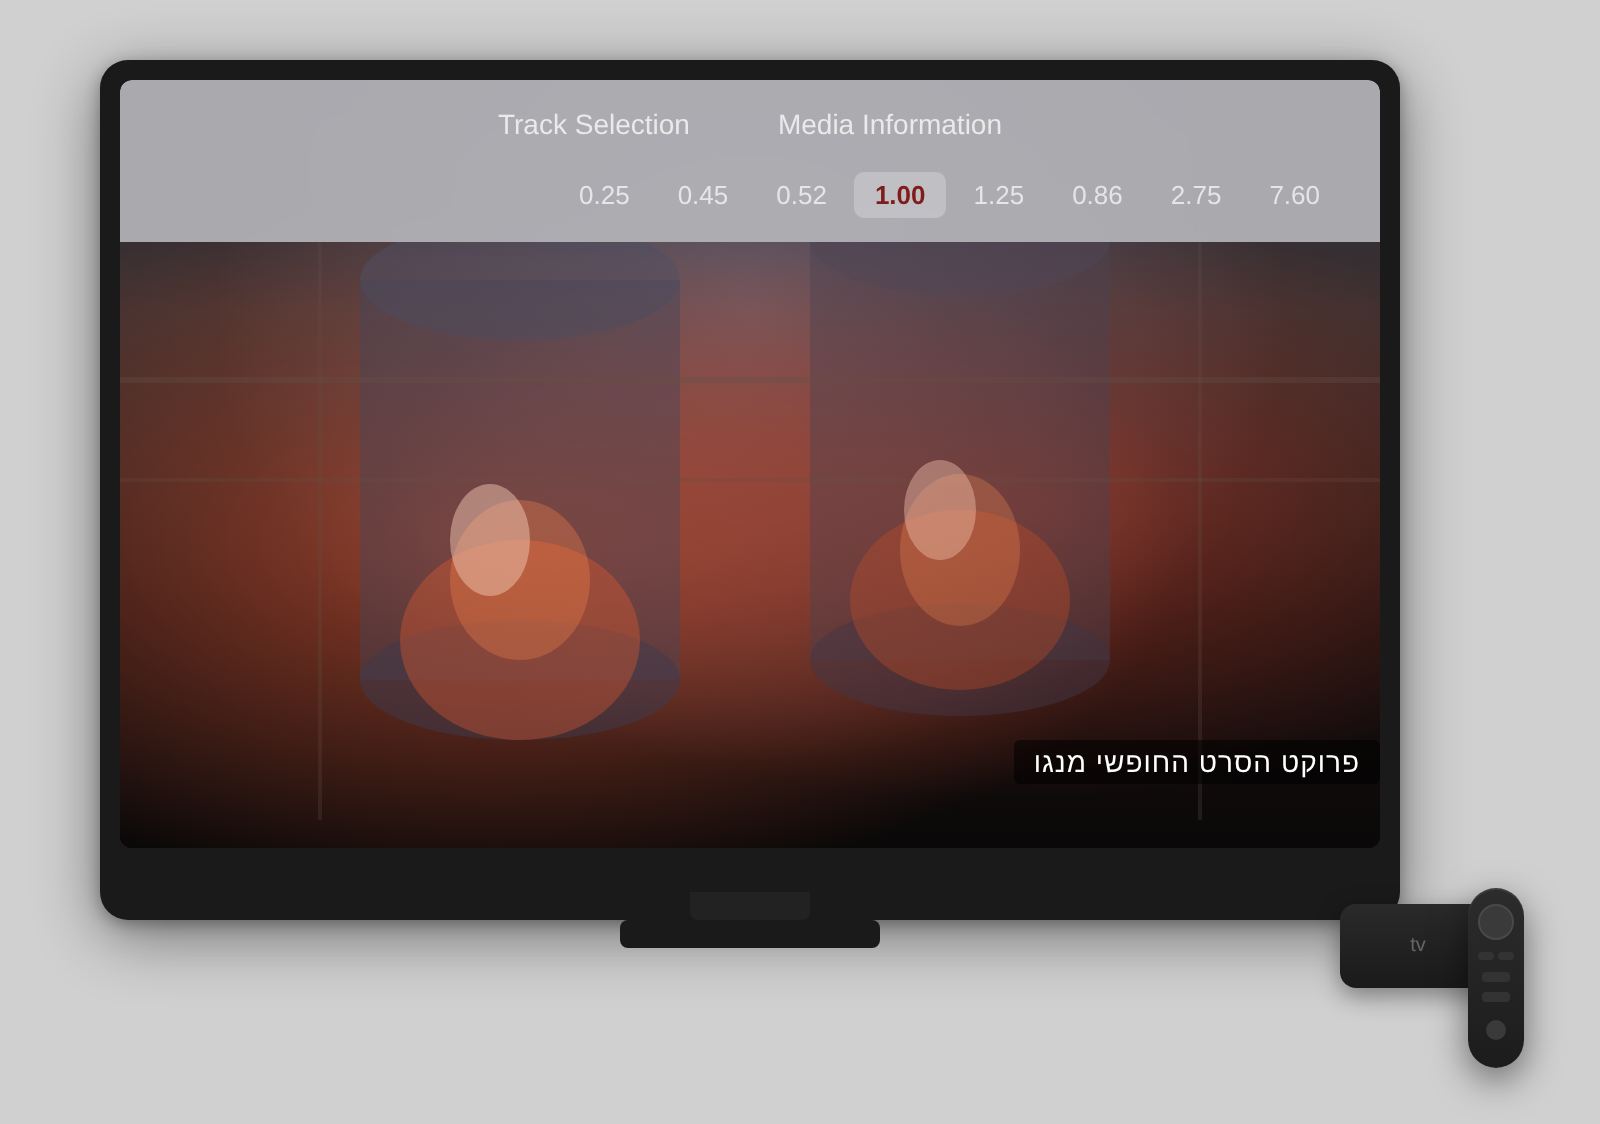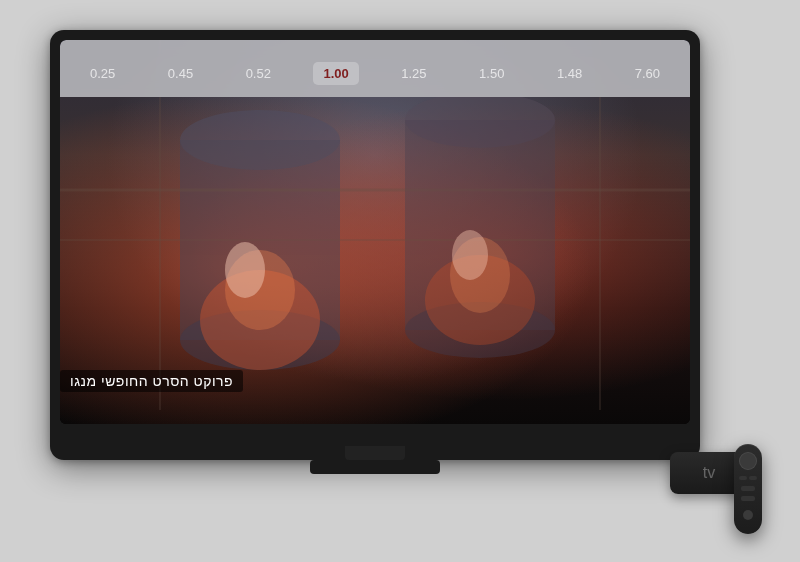--- a/index.html
+++ b/index.html
@@ -63,21 +63,21 @@
       inset: 0;
       opacity: 0.85;
     }
 
     
     .subtitle-bar {
       position: absolute;
       bottom: 32px;
       left: 0;
       right: 0;
-      text-align: left;
+      text-align: right;
     }
 
     .subtitle-text {
       display: inline-block;
       background: rgba(0,0,0,0.55);
       color: #fff;
       font-size: 14px;
       padding: 3px 10px;
       border-radius: 3px;
       letter-spacing: 0.5px;
@@ -111,21 +111,21 @@
     }
 
     .tab-item.active {
       color: #fff;
       font-weight: 600;
     }
 
     
     .speed-row {
       display: flex;
-      justify-content: space-between;
+      justify-content: flex-end;
       gap: 4px;
       padding: 4px 20px 12px 20px;
     }
 
     .speed-item {
       padding: 4px 10px;
       font-size: 13px;
       color: rgba(255,255,255,0.7);
       border-radius: 5px;
       cursor: pointer;
@@ -172,21 +172,21 @@
       background: linear-gradient(180deg, #2a2a2a 0%, #1a1a1a 100%);
       border-radius: 8px;
       box-shadow: 0 4px 12px rgba(0,0,0,0.4);
     }
 
     .apple-tv-logo {
       position: absolute;
       top: 50%;
       left: 50%;
       transform: translate(-50%, -50%);
-      font-size: 16px;
+      font-size: 10px;
       color: rgba(255,255,255,0.3);
     }
 
     
     .remote {
       position: absolute;
       right: 38px;
       bottom: 28px;
       width: 28px;
       height: 90px;
@@ -292,30 +292,32 @@
           <ellipse cx="420" cy="235" rx="30" ry="38" fill="rgba(255,150,90,0.3)"></ellipse>
 
           <ellipse cx="185" cy="230" rx="20" ry="28" fill="rgba(255,220,200,0.5)"></ellipse>
           <ellipse cx="410" cy="215" rx="18" ry="25" fill="rgba(255,210,190,0.45)"></ellipse>
         </svg>
       </div>
 
       <div class="overlay-menu">
 
         <div class="tab-row">
+          <div class="tab-item">Track Selection</div>
+          <div class="tab-item">Media Information</div>
         </div>
 
         <div class="speed-row">
           <div class="speed-item">0.25</div>
           <div class="speed-item">0.45</div>
           <div class="speed-item">0.52</div>
           <div class="speed-item selected">1.00</div>
           <div class="speed-item">1.25</div>
-          <div class="speed-item">1.50</div>
-          <div class="speed-item">1.48</div>
+          <div class="speed-item">0.86</div>
+          <div class="speed-item">2.75</div>
           <div class="speed-item">7.60</div>
         </div>
       </div>
 
       <div class="subtitle-bar">
         <span class="subtitle-text">פרוקט הסרט החופשי מנגו</span>
       </div>
 
     </div>
 

